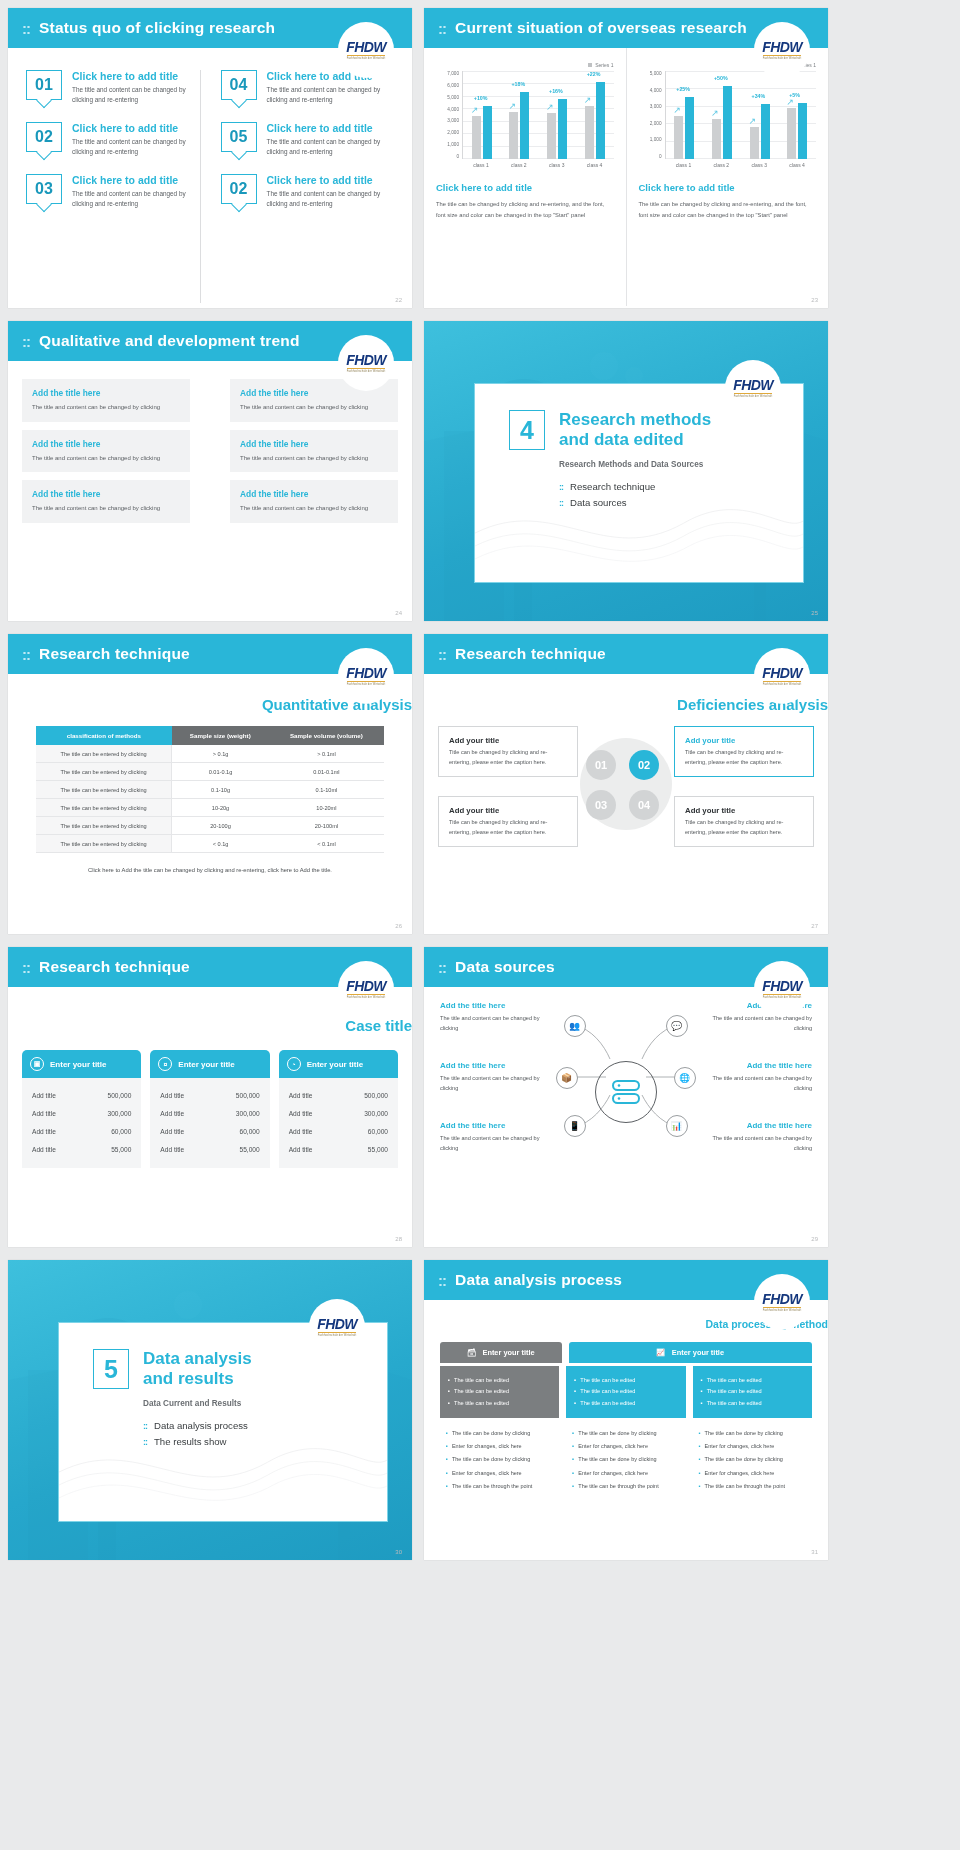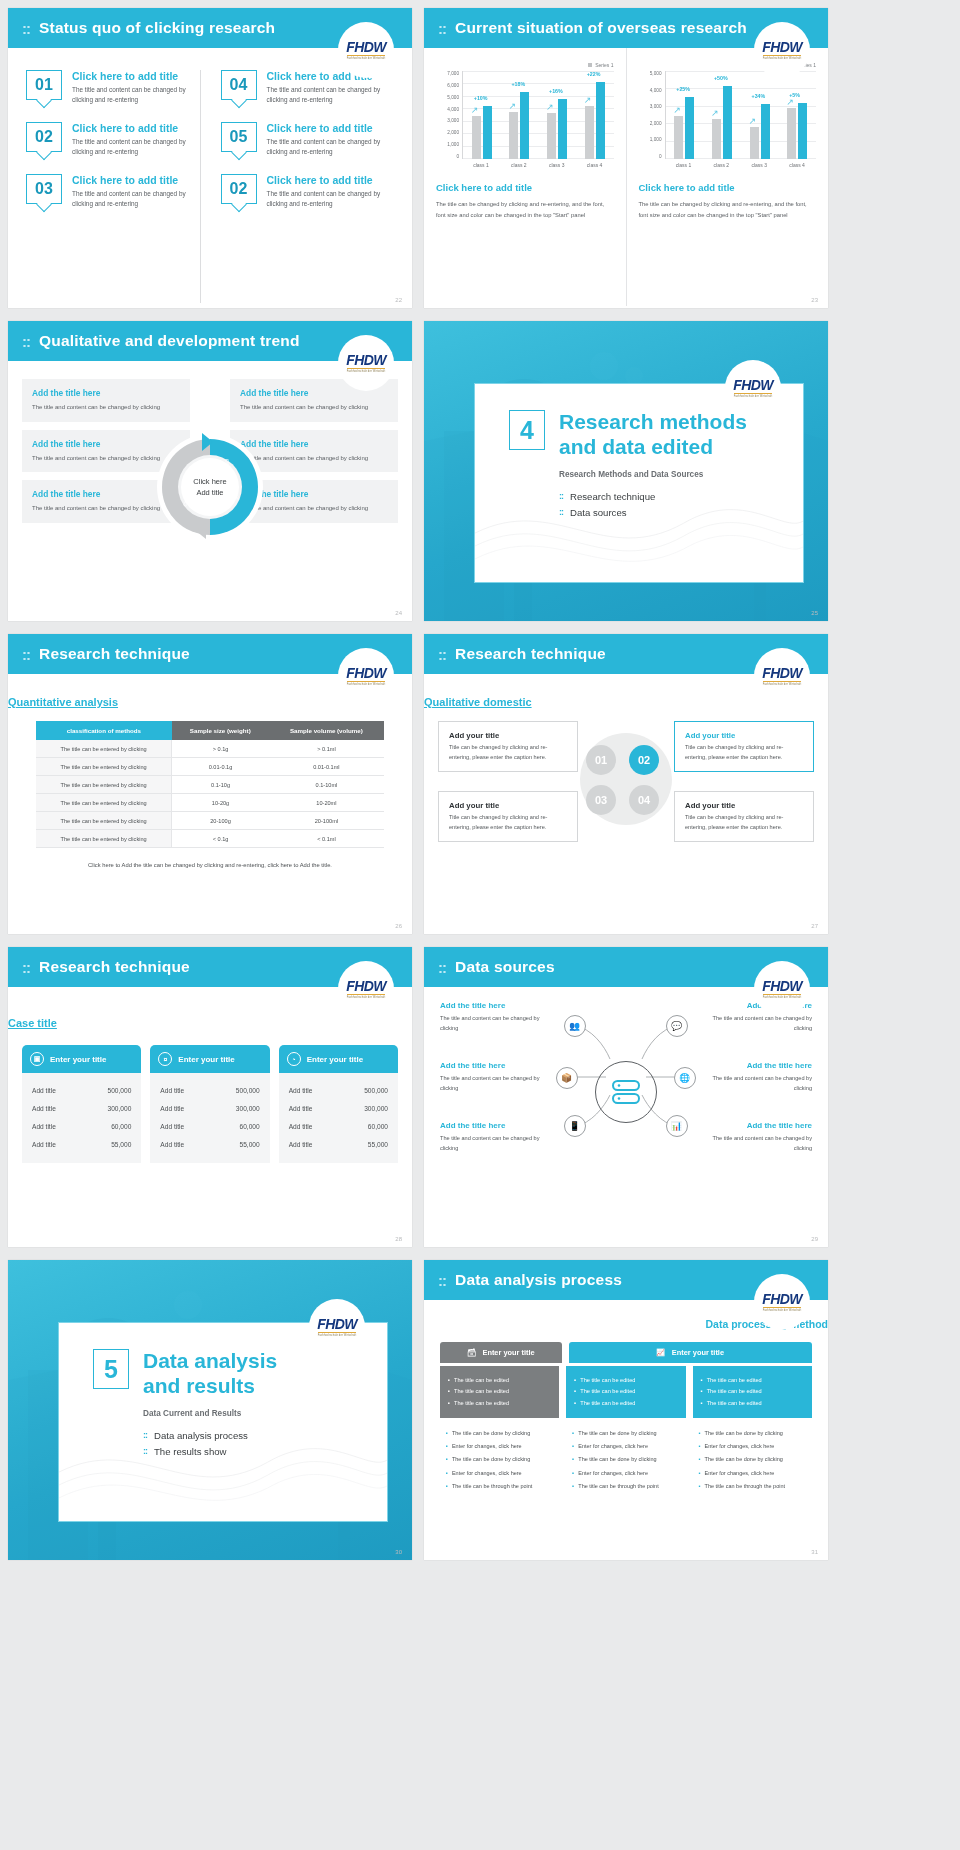--- a/index.html
+++ b/index.html
@@ -151,30 +151,30 @@
     width: 330px; height: 200px; background: #fff;
     border: 1px solid #7ed4e8; padding: 26px 0 0 34px;
   }
   .sect-wave { position: absolute; inset: 0; opacity: .5; pointer-events: none; }
   .sect-row { display: flex; align-items: flex-start; gap: 14px; position: relative; z-index: 2;}
   .sect-numbox {
     width: 36px; height: 40px; border: 1.6px solid #29b6d8;
     color: #29b6d8; font-size: 25px; font-weight: bold;
     display: flex; align-items: center; justify-content: center;
   }
-  .sect-title { font-size: 21px; color: #29b6d8; font-weight: bold; line-height: 1.18; }
+  .sect-title { font-size: 17px; color: #29b6d8; font-weight: bold; line-height: 1.18; }
   .sect-sub { font-size: 8.2px; color: #6b6f73; font-weight: bold;
               margin: 10px 0 0 50px; position: relative; z-index: 2; }
   .sect-list { margin: 12px 0 0 50px; position: relative; z-index: 2; }
   .sect-list li { list-style: none; font-size: 9.6px; color: #3c4043;
                   margin-bottom: 5px; display: flex; align-items: center; gap: 7px; }
   .sect-list .dd { color: #29b6d8; font-weight: bold; font-size: 9px; letter-spacing: -1px; }
   
-  .ctr-title { text-align: left; font-size: 11px; color: #29b6d8;
-               font-weight: bold; margin: 22px 0 13px; text-decoration: underline; }
+  .ctr-title { text-align: right; font-size: 15px; color: #29b6d8;
+               font-weight: bold; margin: 22px 0 13px; }
   table.q { width: 348px; margin: 0 auto; border-collapse: collapse; }
   table.q th { font-size: 6.2px; color: #fff; font-weight: bold;
                padding: 6px 2px; text-align: center; }
   table.q th.c1 { background: #29b6d8; }
   table.q th.cx { background: #6b6e70; }
   table.q td { font-size: 5.6px; color: #4c5053; text-align: center;
                padding: 5.5px 2px; border-bottom: .6px solid #e5e6e8; }
   table.q td.c1 { background: #f6f6f7; border-right: .6px solid #e5e6e8; }
   .tbl-note { text-align: center; font-size: 5.8px; color: #4c5053; margin-top: 14px; }
   
@@ -479,30 +479,20 @@
         </div>
         <div class="panel">
           <h4>Add the title here</h4>
           <p>The title and content can be changed by clicking</p>
         </div>
         <div class="panel">
           <h4>Add the title here</h4>
           <p>The title and content can be changed by clicking</p>
         </div>
       </div>
-      <div class="cycle">
-        <span class="cyc-lbl l">Click here to add title</span>
-        <span class="cyc-lbl r">Click here to add title</span>
-        <span class="cyc-arrow"></span>
-        <span class="cyc-arrow2"></span>
-        <div class="inner">
-          <span>Click here</span>
-          <span>Add title</span>
-        </div>
-      </div>
     </div>
     <span class="pgnum">24</span>
   </div>
 
   <div class="slide sect">
     <svg class="city" viewBox="0 0 404 300" preserveAspectRatio="none">
       <polygon points="0,120 250,70 404,120 404,300 0,300" fill="#1d93b8" opacity=".35"></polygon>
       <rect x="20" y="110" width="60" height="190" fill="#1b8cb0" opacity=".4"></rect>
       <rect x="90" y="80" width="18" height="220" fill="#1b8cb0" opacity=".45"></rect>
       <ellipse cx="100" cy="70" rx="26" ry="12" fill="#1b8cb0" opacity=".5"></ellipse>
@@ -599,21 +589,21 @@
 
   <div class="slide">
     <div class="hdr">
       <span class="dots">::</span>
       <h2>Research technique</h2>
     </div>
     <div class="logo-badge">
       <span class="lg-main">FHDW</span>
       <span class="lg-sub">Fachhochschule der Wirtschaft</span>
     </div>
-    <div class="ctr-title">Qualitative domestic</div>
+    <div class="ctr-title">Deficiencies analysis</div>
     <div class="qa-wrap">
       <div class="qa-blob"></div>
       <div class="qa-box" style="left:14px;top:0">
         <h4>Add your title</h4>
         <p>Title can be changed by clicking and re-entering, please enter the caption here.</p>
       </div>
       <div class="qa-box accent" style="right:14px;top:0">
         <h4>Add your title</h4>
         <p>Title can be changed by clicking and re-entering, please enter the caption here.</p>
       </div>

